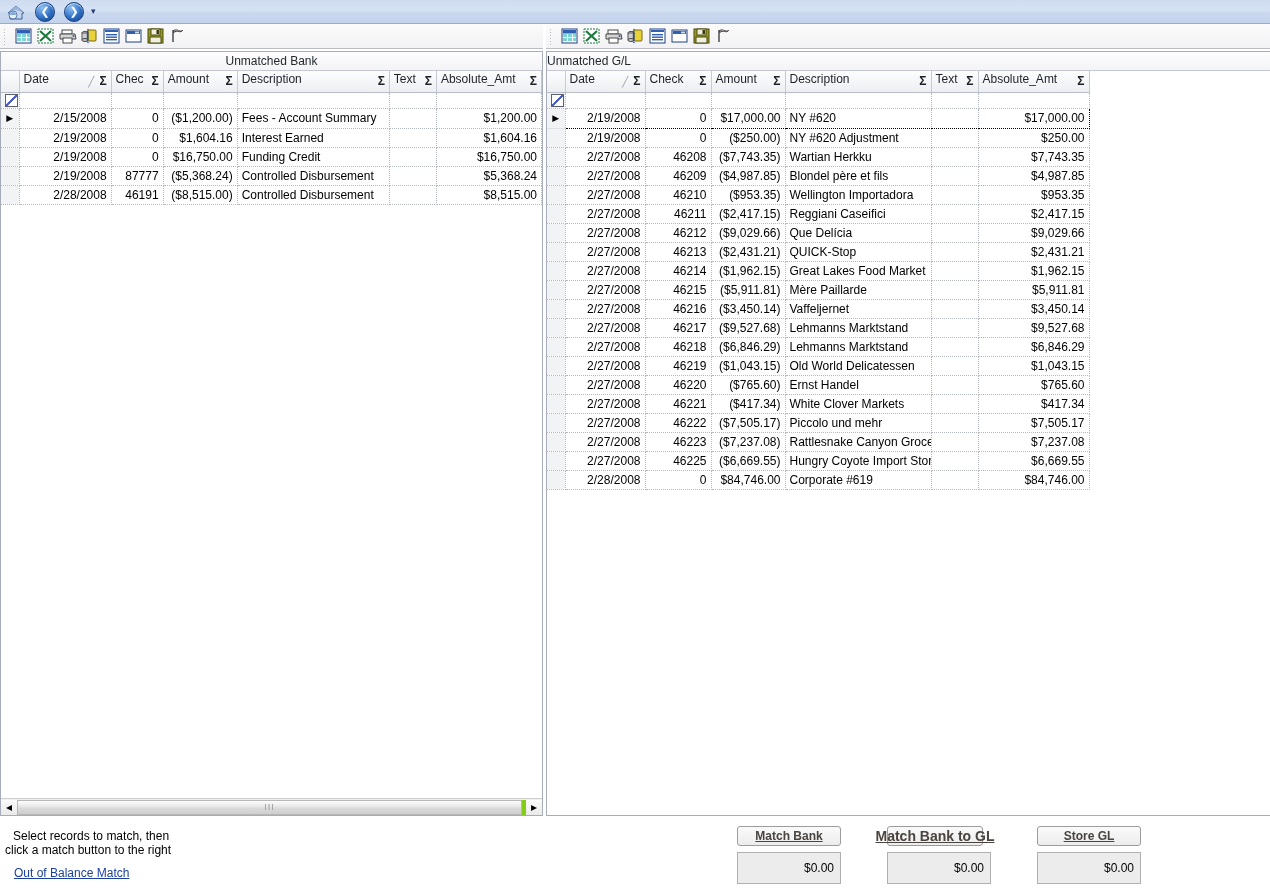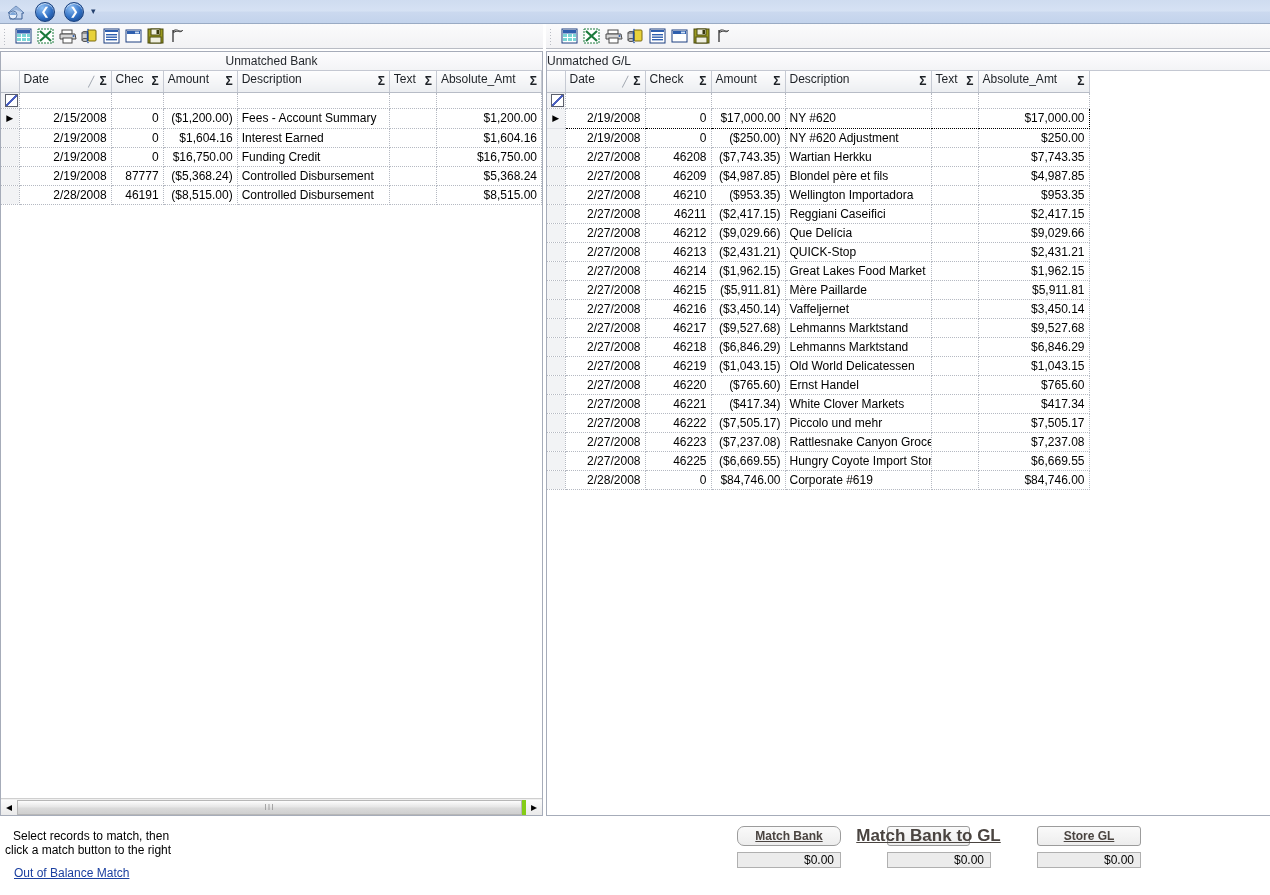--- a/index.html
+++ b/index.html
@@ -96,21 +96,21 @@
   .oob-link{position:absolute;font-size:12px;color:#1a3fa0;text-decoration:underline;cursor:pointer;}
   .mbtn{
     position:absolute;height:20px;box-sizing:border-box;
     background:linear-gradient(to bottom,#fafafa 0%,#ededed 100%);
     border:1px solid #9c9c9c;border-radius:3px;
     display:flex;align-items:center;justify-content:center;
     font-size:12px;font-weight:bold;color:#4a4440;text-decoration:underline;
     cursor:pointer;white-space:nowrap;
   }
   .mbox{
-    position:absolute;height:16px;box-sizing:border-box;
+    position:absolute;height:32px;box-sizing:border-box;
     background:#ececec;border:1px solid #b0b0b0;
     display:flex;align-items:center;justify-content:flex-end;
     padding-right:6px;font-size:12px;color:#000;
   }
 </style>
 </head>
 <body>
 
 <div id="navbar">
   <div class="nb-icon">
@@ -585,20 +585,20 @@
           </tr>
         </tbody>
     </table>
   </div>
 </div>
 
 <div class="hint" style="left:5px;top:829px;margin-left:8px;">Select records to match, then</div>
 <div class="hint" style="left:5px;top:843px;">click a match button to the right</div>
 <div class="oob-link" style="left:14px;top:866px;">Out of Balance Match</div>
 
-<div class="mbtn" style="left:737px;top:826px;width:104px;border-radius:7px;">Match Bank</div>
+<div class="mbtn" style="left:737px;top:826px;width:104px;">Match Bank</div>
 <div class="mbox" style="left:737px;top:852px;width:104px;">$0.00</div>
 
-<div class="mbtn" style="left:887px;top:826px;width:83px;font-size:17px;">Match Bank to GL</div>
+<div class="mbtn" style="left:887px;top:826px;width:96px;font-size:14px;">Match Bank to GL</div>
 <div class="mbox" style="left:887px;top:852px;width:104px;">$0.00</div>
 
 <div class="mbtn" style="left:1037px;top:826px;width:104px;">Store GL</div>
 <div class="mbox" style="left:1037px;top:852px;width:104px;">$0.00</div>
 
 </body></html>

